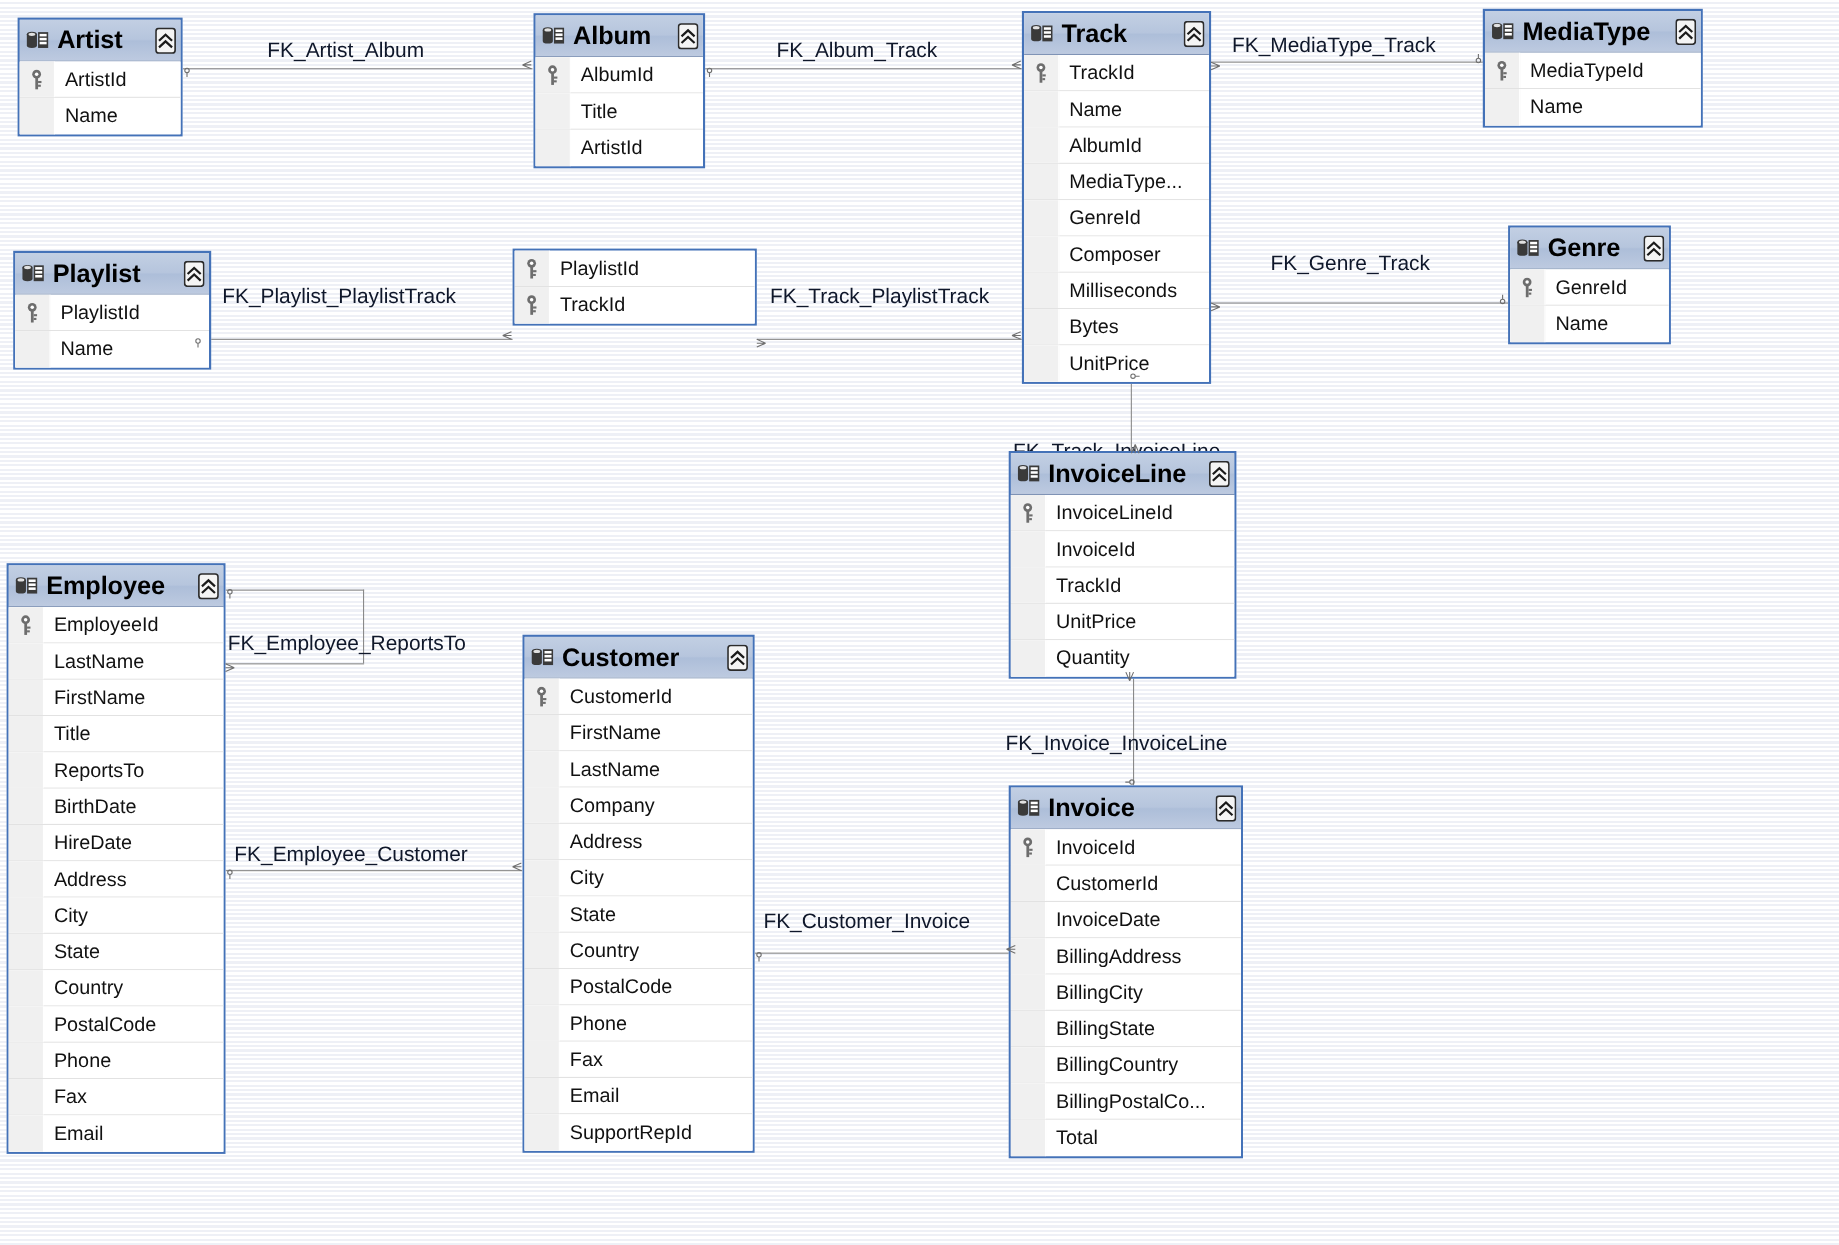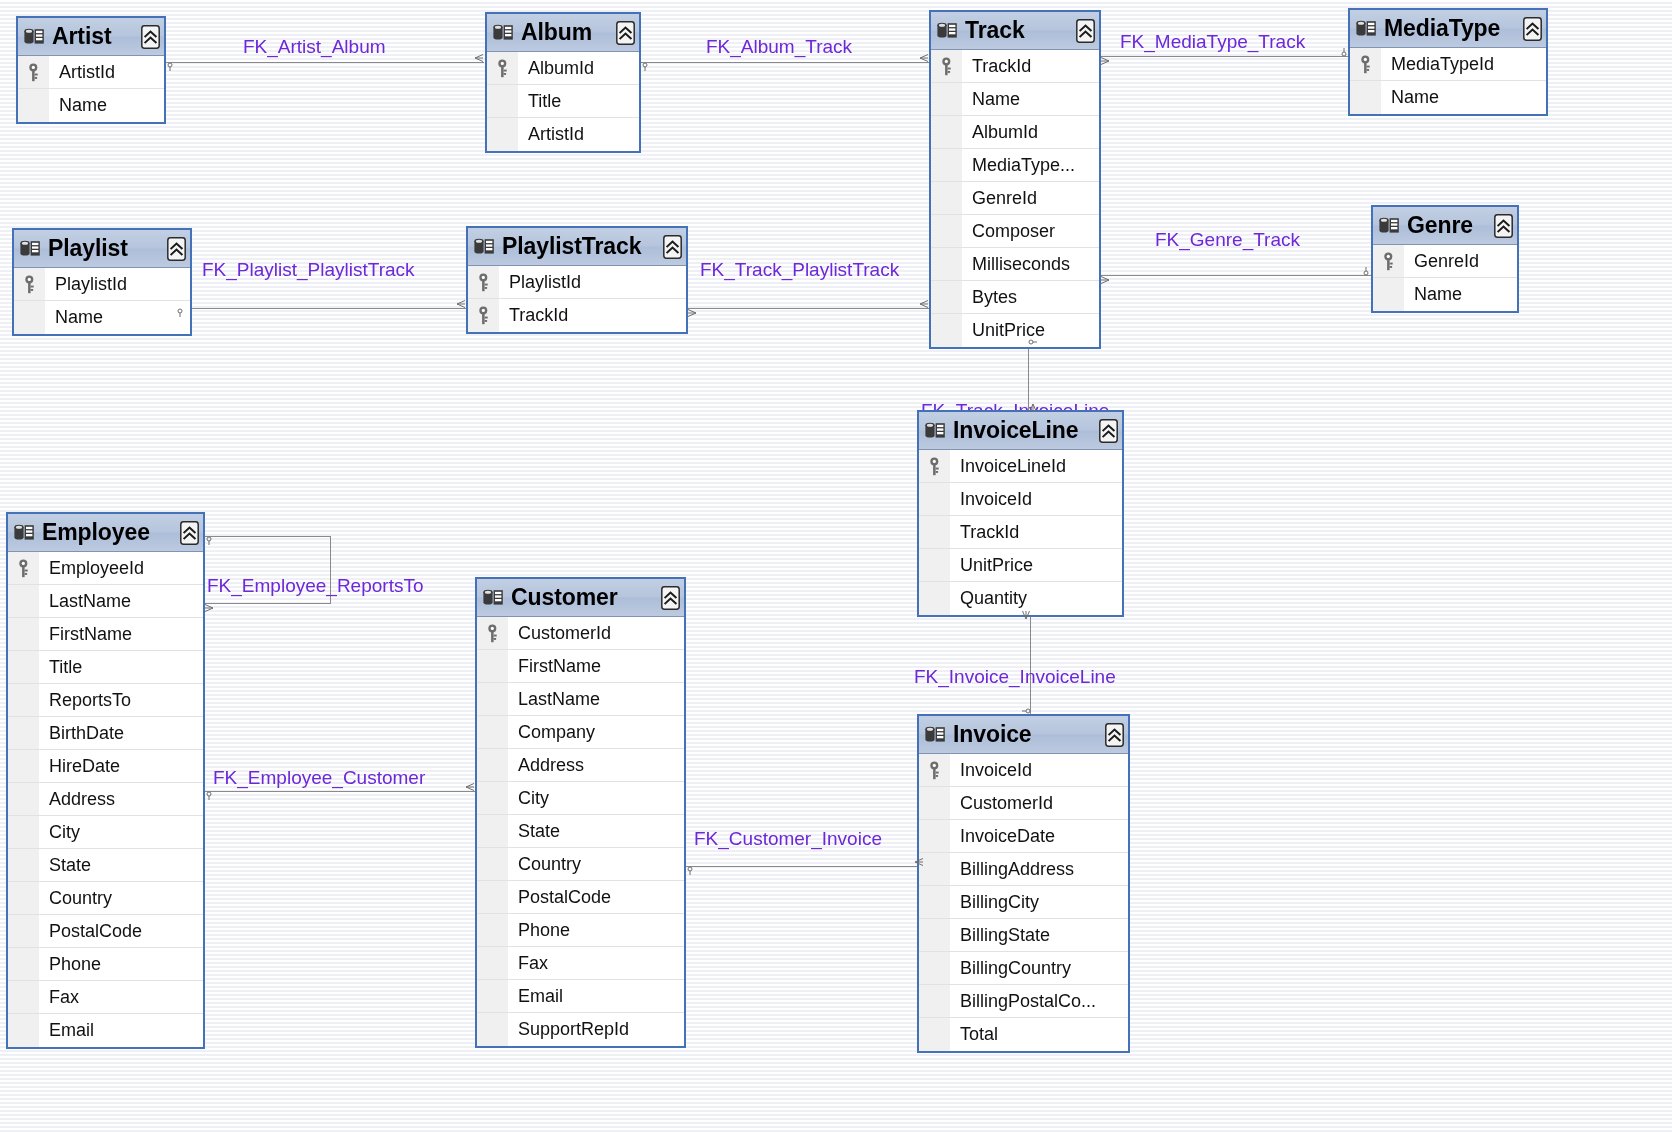--- a/index.html
+++ b/index.html
@@ -101,21 +101,21 @@
   
   .rel-line {
     position: absolute;
     background: #8a8a8a;
   }
   .rel-h { height: 1px; }
   .rel-v { width: 1px; }
   .rel-label {
     position: absolute;
     font-size: 19px;
-    color: #6d28d9;
+    color: #0f172a;
     white-space: nowrap;
     background: transparent;
   }
   .foot {
     position: absolute;
     width: 9px;
     height: 9px;
   }
 </style>
 </head>
@@ -412,37 +412,20 @@
         <span class="col-name">PlaylistId</span>
       </div>
       <div class="col-row">
           <span class="col-gutter"></span>
           <span class="col-name">Name</span>
         </div>
     </div>
   </div>
 
   <div class="table-box" style="left:466px; top:226px; width:222px;">
-    <div class="tbl-header">
-      <span class="tbl-icon"><svg viewBox="0 0 22 20" width="22" height="20" xmlns="http://www.w3.org/2000/svg">
-            <ellipse cx="6" cy="4.2" rx="4.6" ry="2.4" fill="#3a3a3a"></ellipse>
-            <path d="M1.4 4.2 V14.2 a4.6 2.4 0 0 0 9.2 0 V4.2 Z" fill="#3a3a3a"></path>
-            <ellipse cx="6" cy="4.2" rx="3.1" ry="1.5" fill="#ffffff" opacity="0.85"></ellipse>
-            <rect x="11.6" y="2.2" width="9.2" height="14.4" fill="#3a3a3a"></rect>
-            <rect x="13.0" y="3.8" width="6.4" height="2.3" fill="#ffffff"></rect>
-            <rect x="13.0" y="7.4" width="6.4" height="2.3" fill="#ffffff"></rect>
-            <rect x="13.0" y="11.0" width="6.4" height="2.3" fill="#ffffff"></rect>
-          </svg></span>
-      <span class="tbl-title">PlaylistTrack</span>
-      <span class="collapse-btn"><svg viewBox="0 0 19 24" width="19" height="24" xmlns="http://www.w3.org/2000/svg">
-            <rect x="0.8" y="0.8" width="17.4" height="22.4" rx="2.6" fill="#f4f4f4" stroke="#2b2b2b" stroke-width="1.5"></rect>
-            <path d="M4.3 11.4 L9.5 6.6 L14.7 11.4" fill="none" stroke="#1a1a1a" stroke-width="2" stroke-linecap="square"></path>
-            <path d="M4.3 17.4 L9.5 12.6 L14.7 17.4" fill="none" stroke="#1a1a1a" stroke-width="2" stroke-linecap="square"></path>
-          </svg></span>
-    </div>
     <div class="cols">
       <div class="col-row">
         <span class="col-gutter">
             <span class="key-icon"><svg viewBox="0 0 13 19" width="13" height="19" xmlns="http://www.w3.org/2000/svg">
                 <circle cx="6.3" cy="4.4" r="4.0" fill="#6d6d6d"></circle>
                 <circle cx="6.3" cy="4.4" r="1.6" fill="#ffffff"></circle>
                 <rect x="5.1" y="7.6" width="2.5" height="10.6" fill="#6d6d6d"></rect>
                 <rect x="7.6" y="10.6" width="3.1" height="1.9" fill="#6d6d6d"></rect>
                 <rect x="7.6" y="14.0" width="2.5" height="1.9" fill="#6d6d6d"></rect>
               </svg></span>

